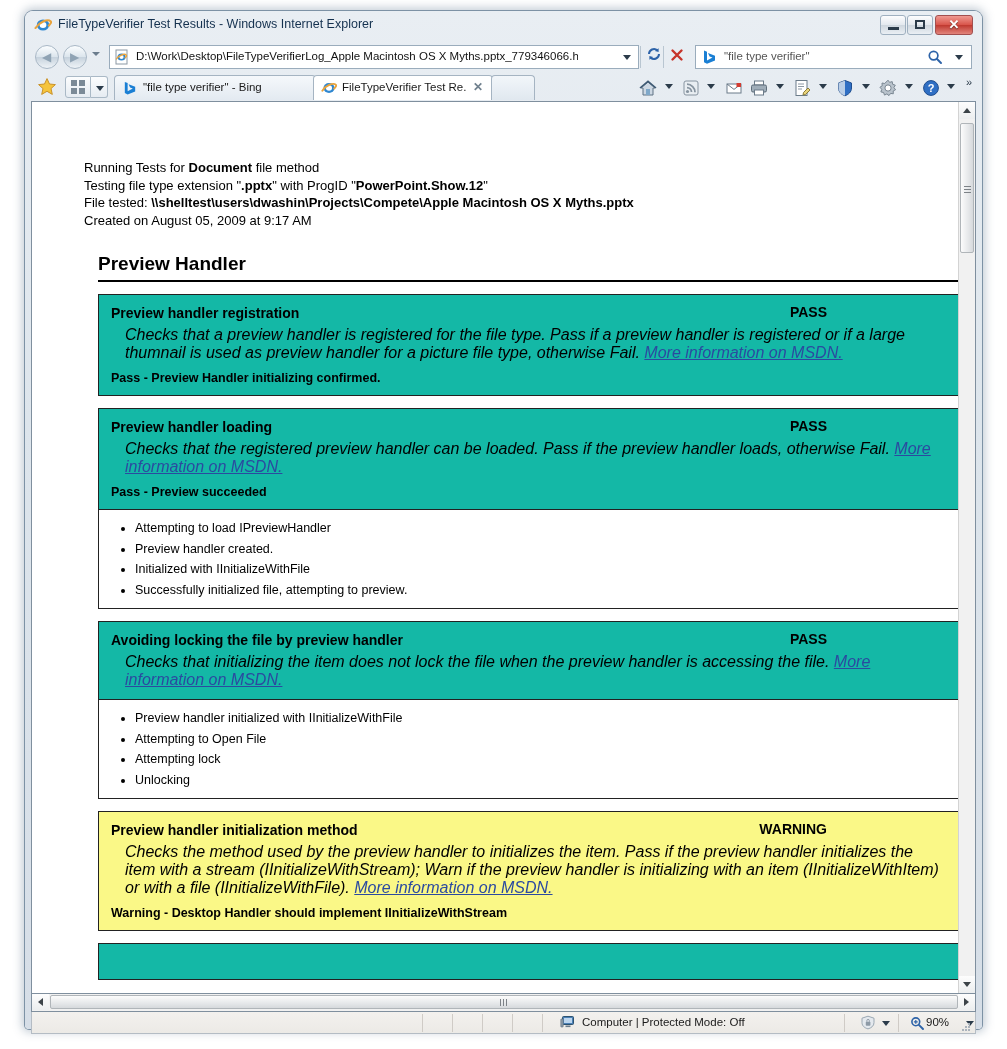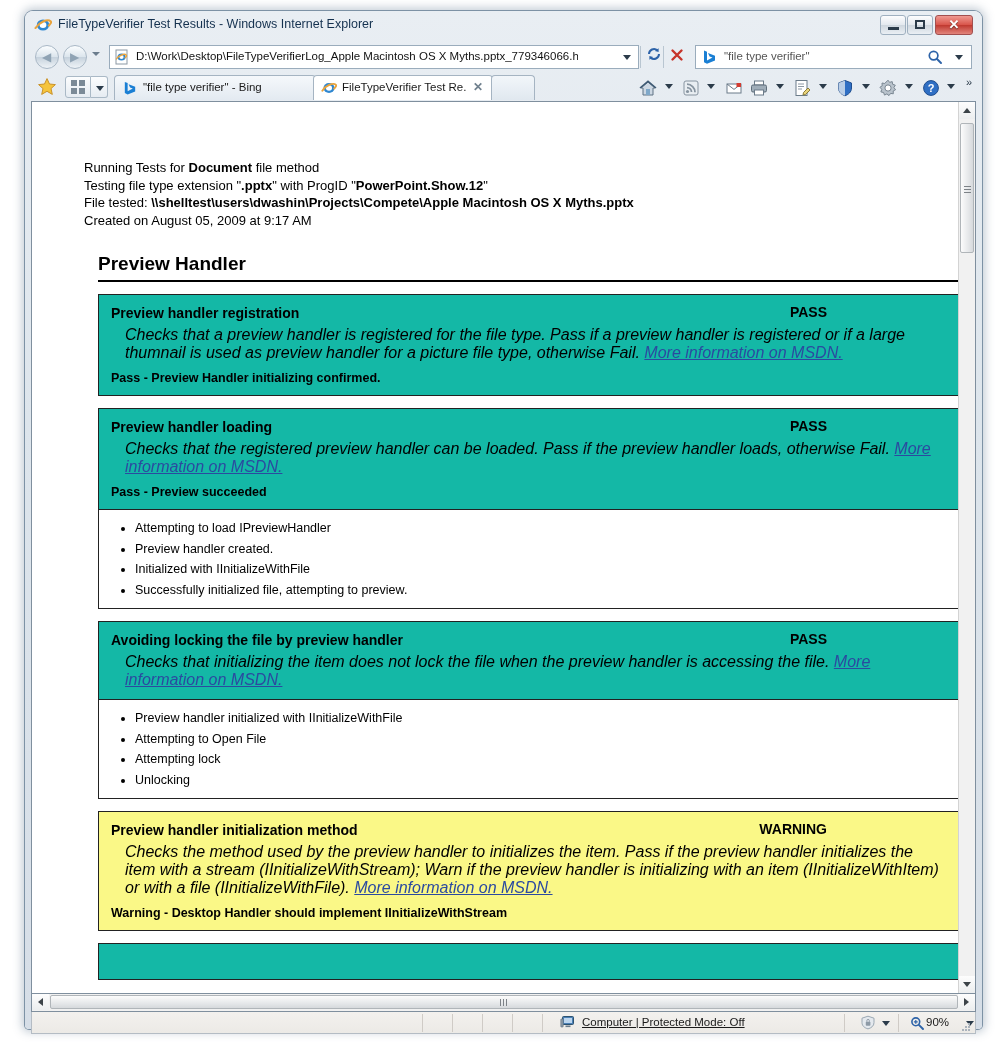--- a/index.html
+++ b/index.html
@@ -389,21 +389,21 @@
     box-sizing: border-box;
   }
   .st-sep {
     position: absolute; top: 2px; width: 1px; height: 18px; background: #cfcbc6;
   }
   #zone-icon {
     position: absolute; left: 528px; top: 3px; width: 16px; height: 15px;
   }
   #zone-text {
     position: absolute; left: 550px; top: 4px;
-    font-size: 11.5px; color: #1a1a1a; white-space: nowrap; text-decoration: underline;
+    font-size: 11.5px; color: #1a1a1a; white-space: nowrap;
   }
   #protect-icon {
     position: absolute; left: 827px; top: 3px; width: 18px; height: 15px;
   }
   #protect-caret {
     position: absolute; left: 850px; top: 9px;
     width: 0; height: 0;
     border-left: 4px solid transparent;
     border-right: 4px solid transparent;
     border-top: 5px solid #2b3b4a;

